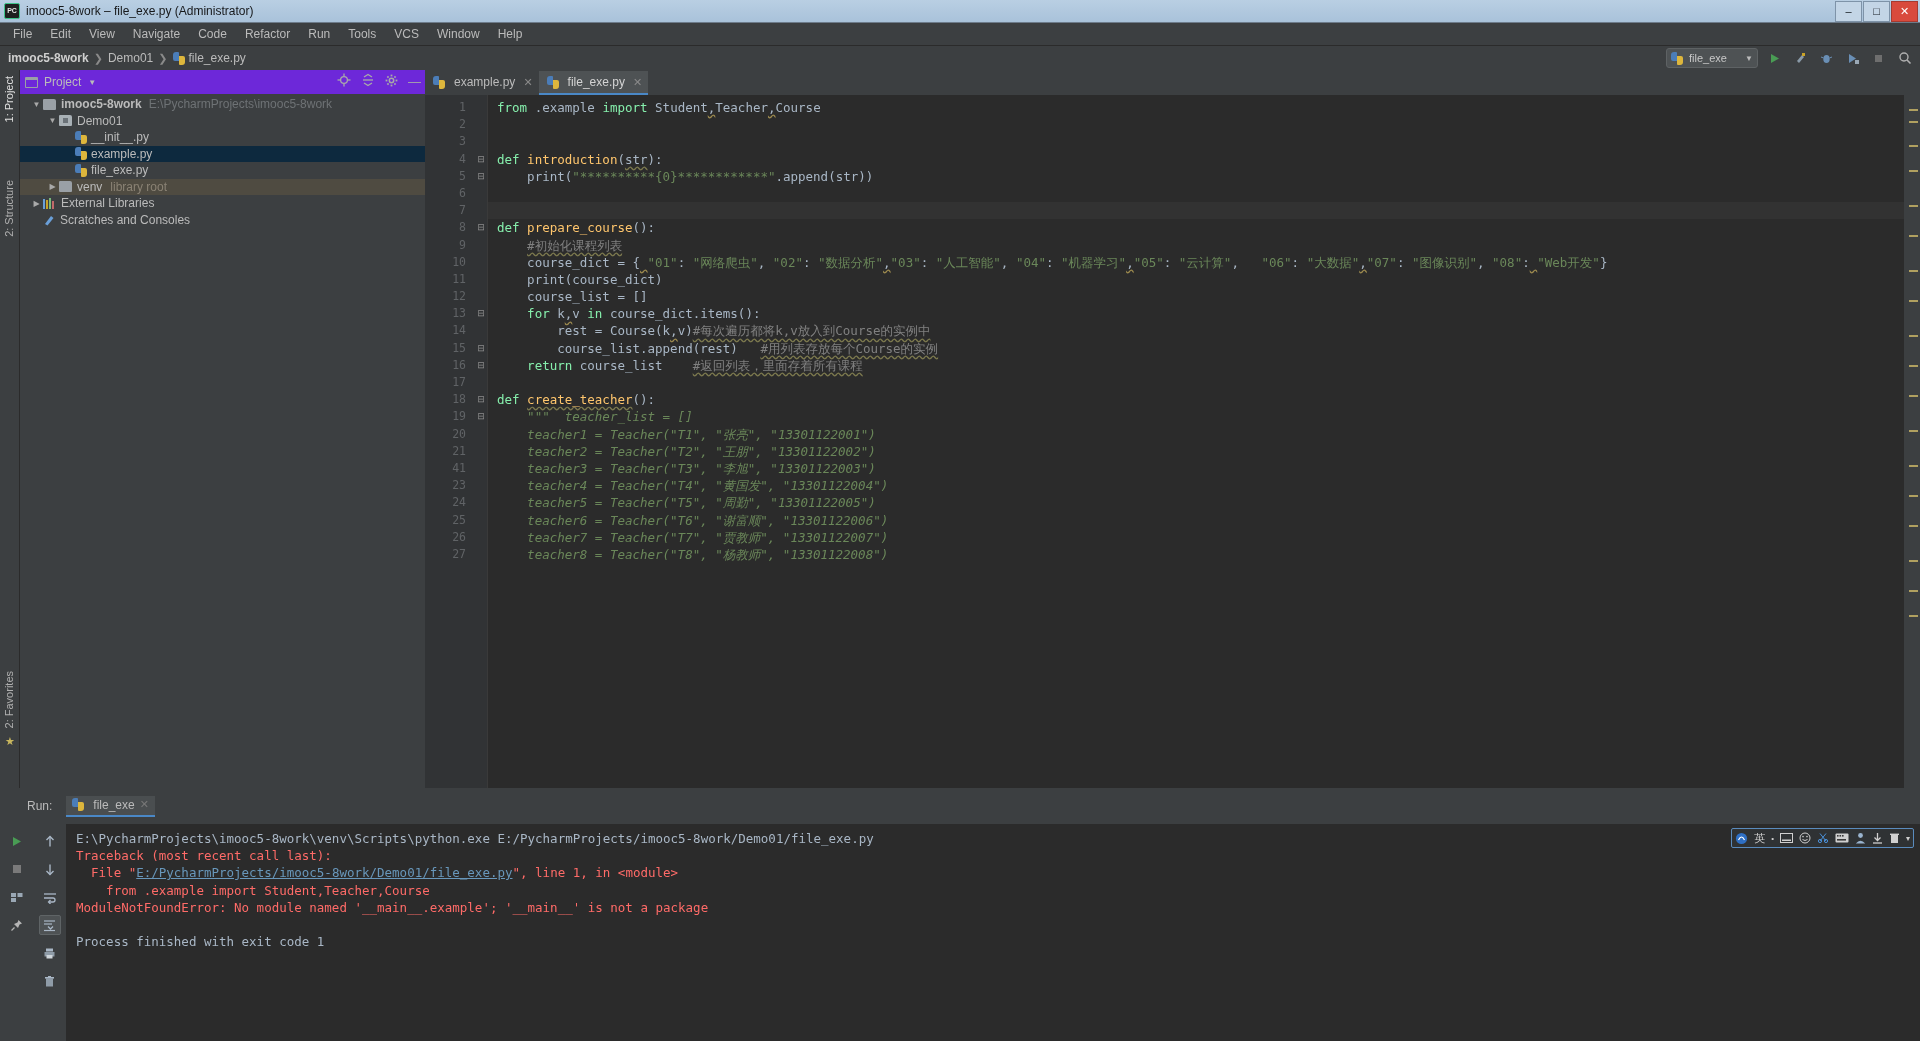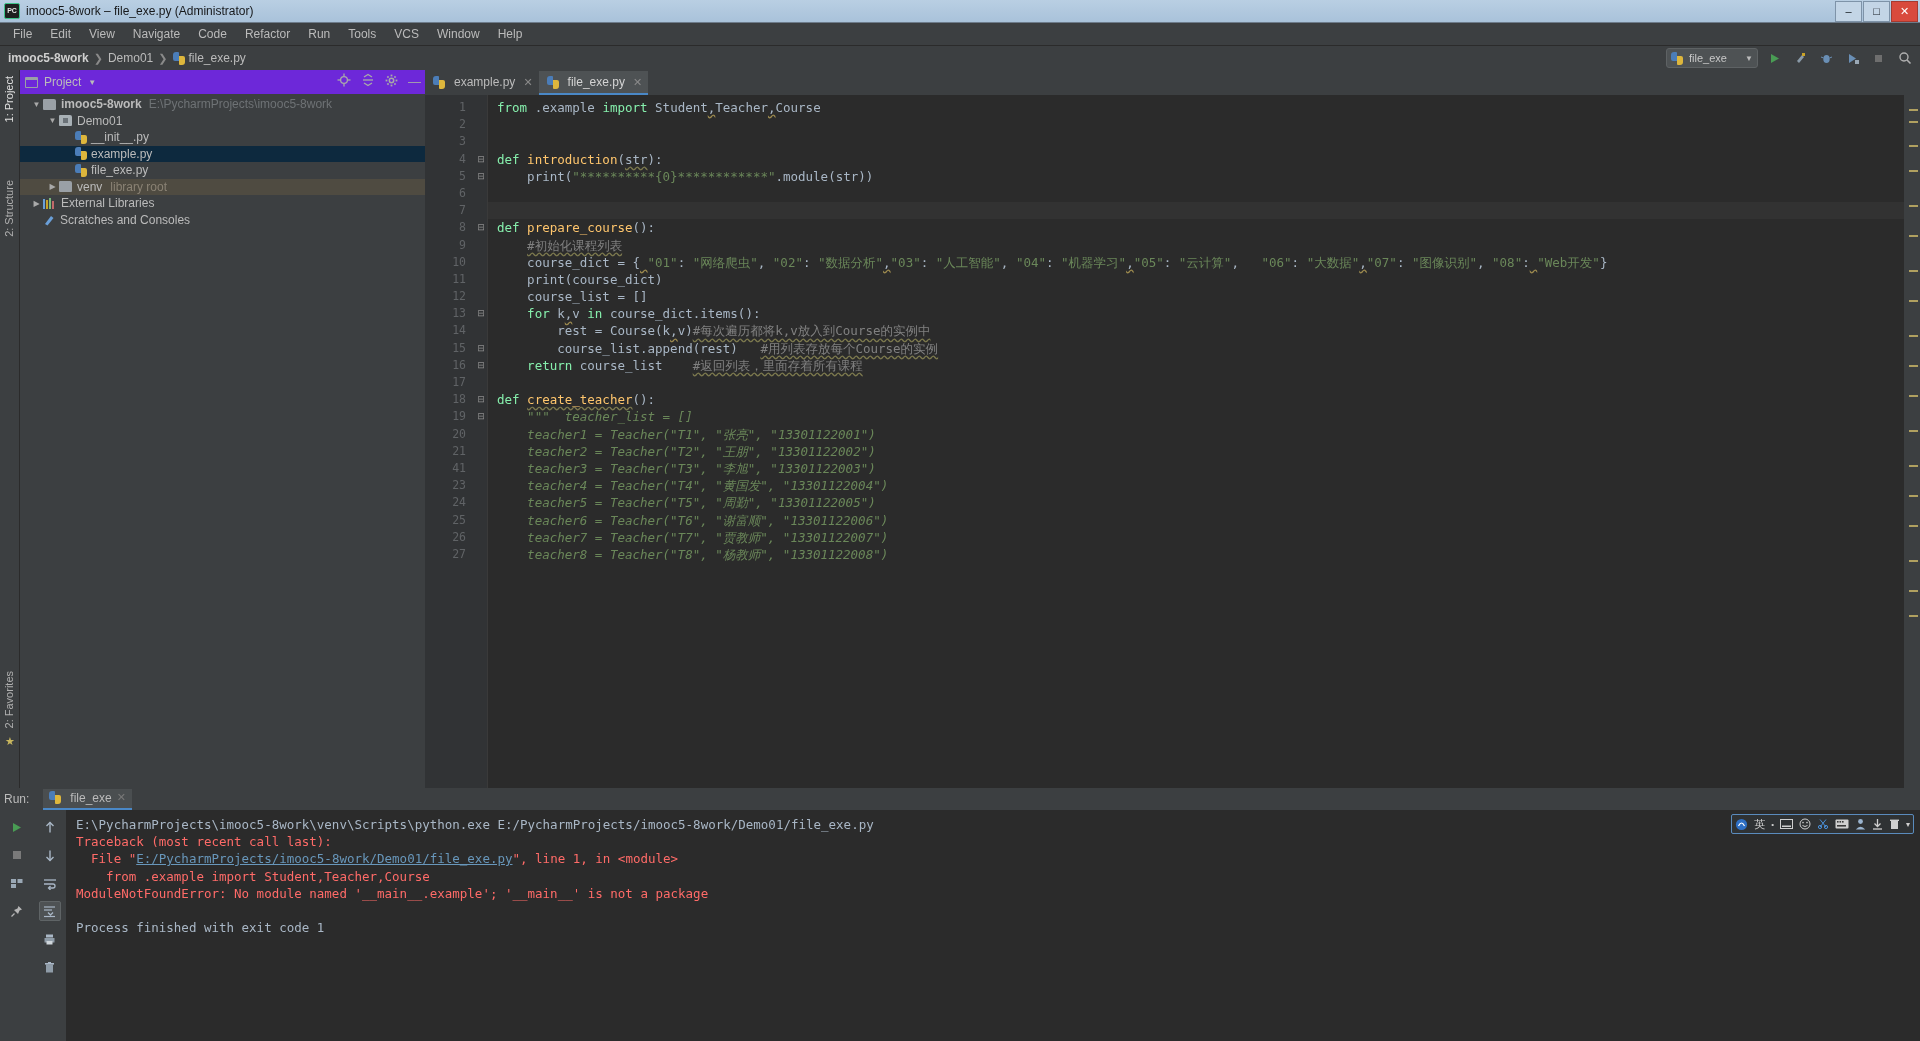--- a/index.html
+++ b/index.html
@@ -140,21 +140,21 @@
   .ital { font-style: italic; }
   .spell { text-decoration: underline; text-decoration-style: wavy; text-decoration-color: #7d7a4e; text-underline-offset:2px;text-align:center;}
   .warnu { text-decoration: underline; text-decoration-style: wavy; text-decoration-color: #9e8b4e; text-underline-offset:2px;}
 
   
   #rightbar { width: 16px; background: #3c3f41; flex-shrink: 0; position: relative; }
   #rightbar .mk { position: absolute; right: 2px; width: 9px; height: 2px; background: #b0a060; }
 
   
   #runwindow { height: 255px; background: #3c3f41; display: flex; flex-direction: column; }
-  #runhdr { height: 22px; display: flex; align-items: center; padding-left: 4px; }
+  #runhdr { height: 36px; display: flex; align-items: center; padding-left: 27px; }
   #runhdr .rlabel { font-size: 12px; color: #bbbbbb; margin-right: 14px; }
   .rtab {
     display: flex; align-items: center; gap: 5px; font-size: 12px; color: #bbbbbb;
     border-bottom: 2px solid #4a88c7; padding: 2px 6px 3px 6px; background: #4a4e50;
   }
   .rtab .x { color: #787878; font-size: 11px; }
   #runbody { flex: 1; display: flex; }
   #runtools {
     width: 66px; background: #3c3f41; display: flex; padding-top: 4px; flex-shrink: 0;
   }
@@ -428,21 +428,21 @@
           <div class="foldmark"></div>
           <div class="foldmark"></div>
           <div class="foldmark"></div>
           <div class="foldmark"></div>
         </div>
       <div id="codebody">
           <div class="cline mono"><span class="kw">from</span> <span class="idn">.example</span> <span class="kw">import</span> <span class="idn">Student</span><span class="idn warnu">,</span><span class="idn">Teacher</span><span class="idn warnu">,</span><span class="idn">Course</span></div>
           <div class="cline mono">&nbsp;</div>
           <div class="cline mono">&nbsp;</div>
           <div class="cline mono"><span class="kw">def</span> <span class="fn">introduction</span><span class="idn">(</span><span class="idn spell">str</span><span class="idn">):</span></div>
-          <div class="cline mono">    <span class="idn">print(</span><span class="str">"**********{0}************"</span><span class="idn">.module(str))</span></div>
+          <div class="cline mono">    <span class="idn">print(</span><span class="str">"**********{0}************"</span><span class="idn">.append(str))</span></div>
           <div class="cline mono">&nbsp;</div>
           <div class="cline mono cur">&nbsp;</div>
           <div class="cline mono"><span class="kw">def</span> <span class="fn">prepare_course</span><span class="idn">():</span></div>
           <div class="cline mono">    <span class="cmt spell">#初始化课程列表</span></div>
           <div class="cline mono">    <span class="idn">course_dict = {</span><span class="idn warnu"> </span><span class="str">"01"</span><span class="idn">: </span><span class="str">"网络爬虫"</span><span class="idn">, </span><span class="str">"02"</span><span class="idn">: </span><span class="str">"数据分析"</span><span class="idn warnu">,</span><span class="str">"03"</span><span class="idn">: </span><span class="str">"人工智能"</span><span class="idn">, </span><span class="str">"04"</span><span class="idn">: </span><span class="str">"机器学习"</span><span class="idn warnu">,</span><span class="str">"05"</span><span class="idn">: </span><span class="str">"云计算"</span><span class="idn">,   </span><span class="str">"06"</span><span class="idn">: </span><span class="str">"大数据"</span><span class="idn warnu">,</span><span class="str">"07"</span><span class="idn">: </span><span class="str">"图像识别"</span><span class="idn">, </span><span class="str">"08"</span><span class="idn">:</span><span class="idn warnu"> </span><span class="str">"Web开发"</span><span class="idn">}</span></div>
           <div class="cline mono">    <span class="idn">print(course_dict)</span></div>
           <div class="cline mono">    <span class="idn">course_list = []</span></div>
           <div class="cline mono">    <span class="kw">for</span> <span class="idn">k</span><span class="idn warnu">,</span><span class="idn">v</span> <span class="kw">in</span> <span class="idn">course_dict.items():</span></div>
           <div class="cline mono">        <span class="idn">rest = Course(k</span><span class="idn warnu">,</span><span class="idn">v)</span><span class="cmt spell">#每次遍历都将k,v放入到Course的实例中</span></div>
           <div class="cline mono">        <span class="idn">course_list.append(rest)</span>   <span class="cmt spell">#用列表存放每个Course的实例</span></div>

